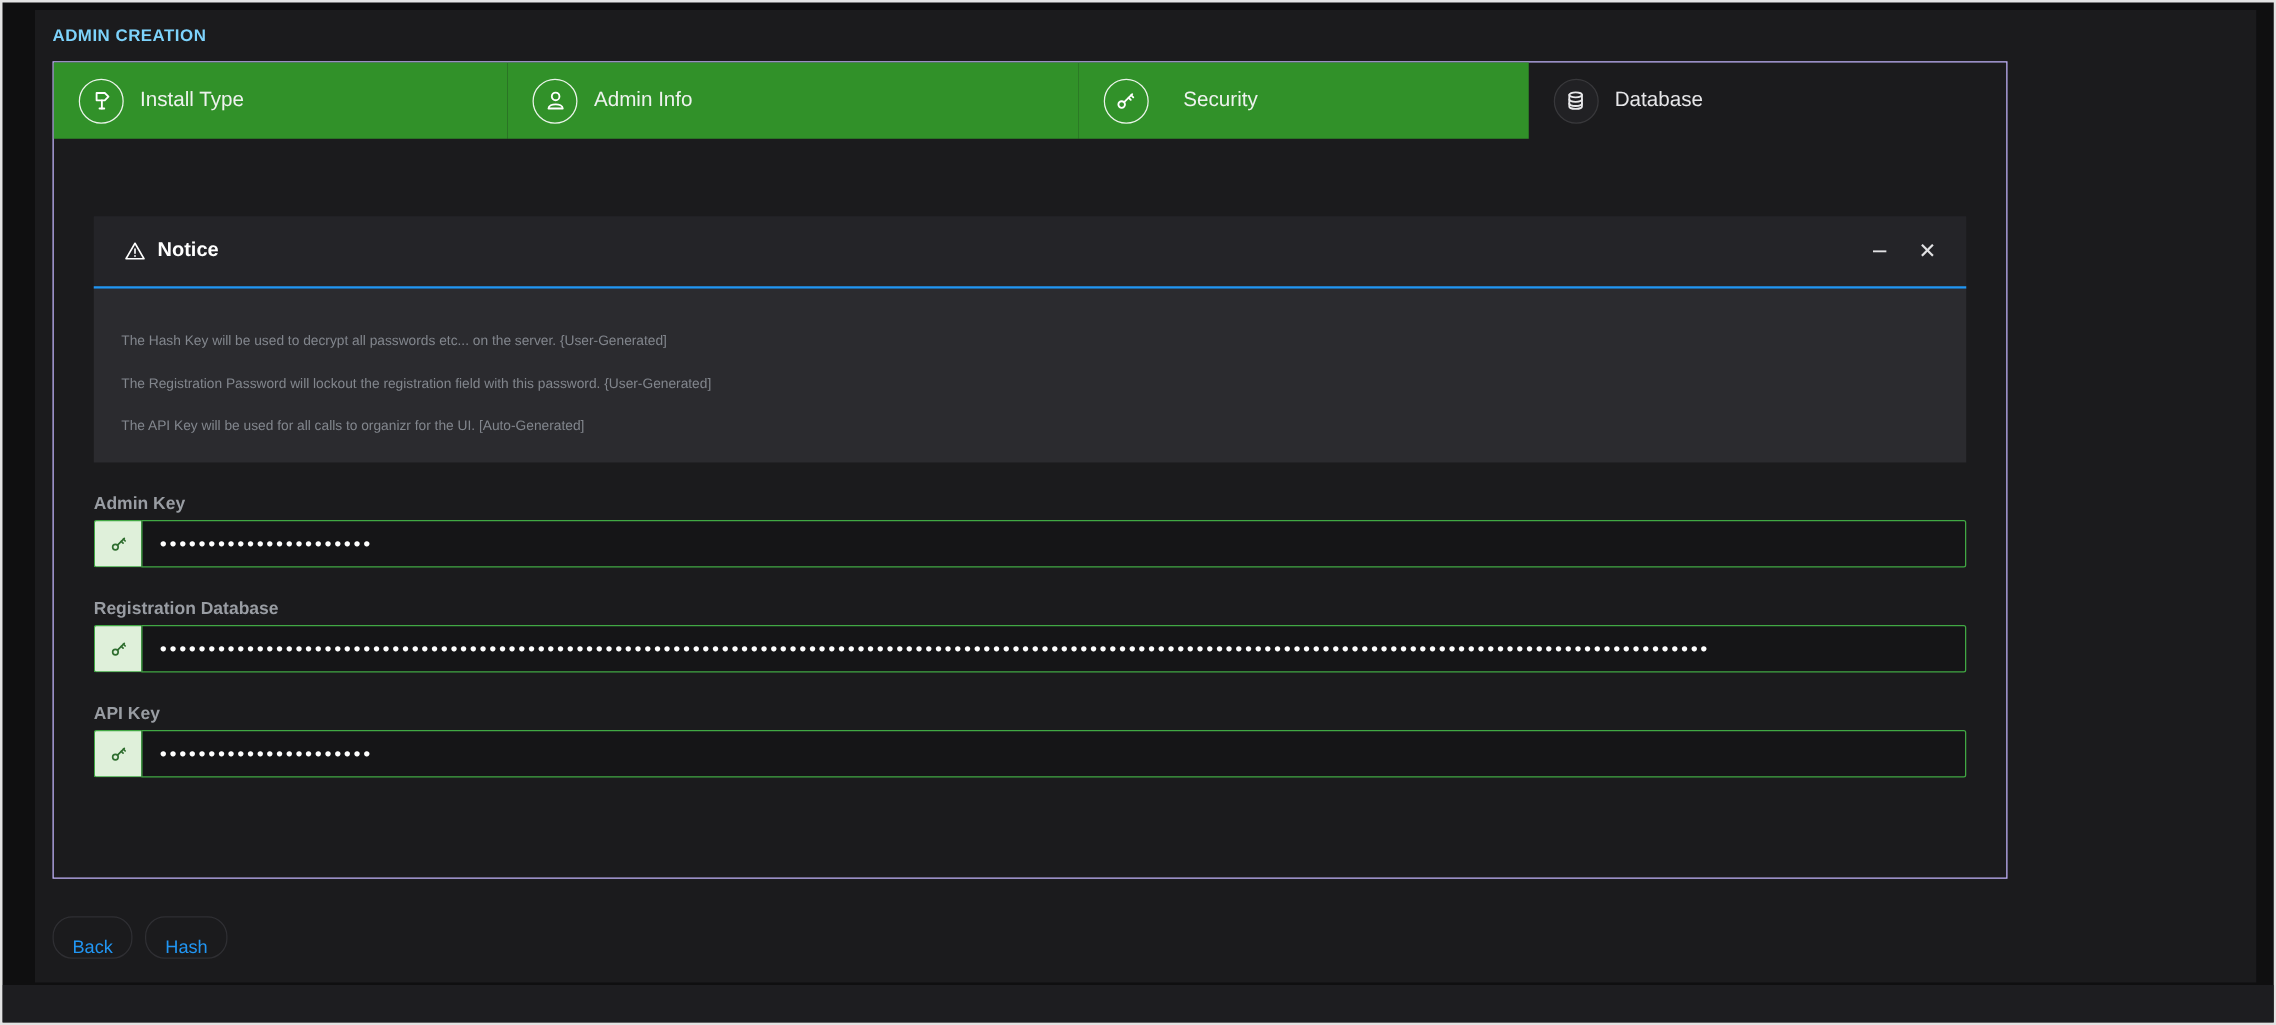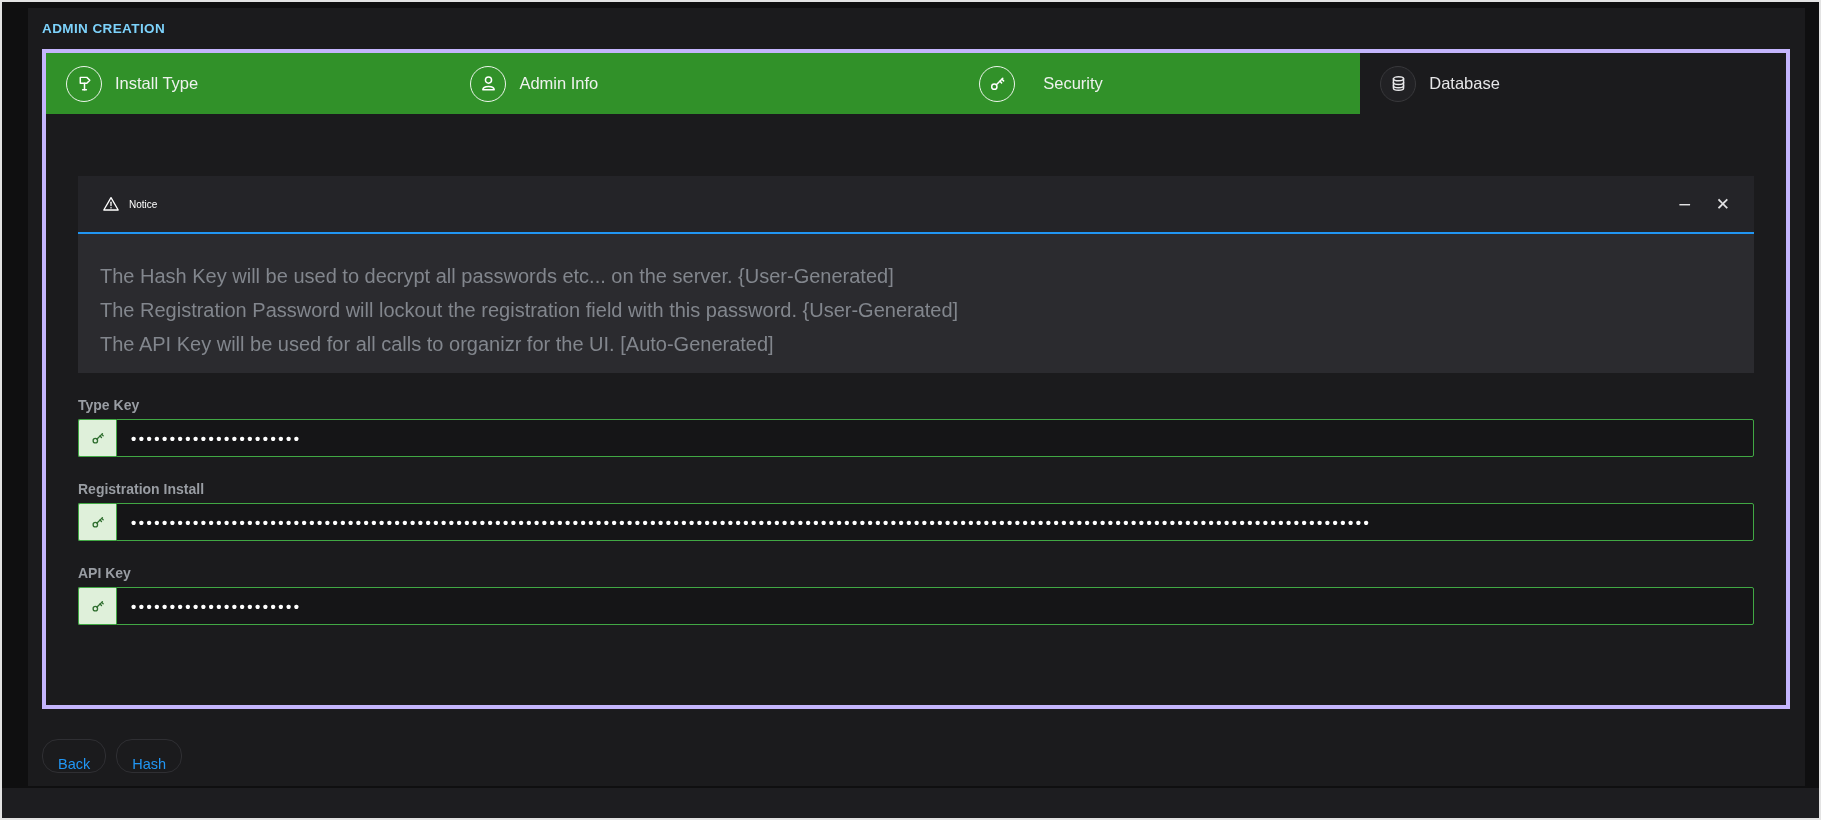--- a/index.html
+++ b/index.html
@@ -17,22 +17,22 @@
   }
   .footer-strip {
     position:absolute; left:0; bottom:0; width:100%; height:30px;
     background:#1d1d20;
   }
   .page-title {
     color:#7dd3fc; font-size:13.5px; font-weight:800; letter-spacing:.4px;
   }
   
   .card {
-    margin-top:13px; width:1748px;
-    border:4px solid #c4b5fd;
+    margin-top:13px; width:1564px;
+    border:1px solid #c4b5fd;
     background:#1b1b1d;
   }
   .steps { display:flex; height:61px; }
   .step {
     display:flex; align-items:center; gap:13px;
     padding-left:20px; color:#eef2ee; font-size:16.5px;
     cursor:pointer;
   }
   .step.done { background:#319129; }
   .step.pending { background:transparent; color:#e6e6e8; }
@@ -50,29 +50,29 @@
   
   .notice { width:100%; }
   .notice-header {
     height:58px; background:#242428;
     border-bottom:2px solid #2196f3;
     display:flex; align-items:center; padding:0 24px;
     color:#ffffff;
   }
   .notice-header .warn { margin-right:9px; display:flex; }
   .notice-header .warn svg { stroke:#ffffff; fill:none; stroke-width:1.3; stroke-linecap:round; stroke-linejoin:round; }
-  .notice-title { font-weight:400; font-size:10px; }
+  .notice-title { font-weight:700; font-size:16px; }
   .notice-controls { margin-left:auto; display:flex; align-items:center; gap:24px; }
   .notice-controls span {
     color:#e2e2e4; font-size:17px; line-height:1; cursor:pointer;
     font-family:"DejaVu Sans",sans-serif;
   }
   .notice-body { background:#2b2b2f; padding:25px 22px 12px 22px; }
   .notice-body p {
-    color:#82868d; font-size:20px; line-height:34px; font-weight:400;
+    color:#82868d; font-size:11px; line-height:34px; font-weight:400;
   }
   
   .field-label {
     margin-top:24px; color:#999da3; font-size:14px; font-weight:700;
   }
   .field-row { margin-top:6px; display:flex; height:38px; }
   .field-addon {
     width:38px; flex:none; background:#dff0da;
     border:1px solid #41a844; border-right:none;
     border-radius:2px 0 0 2px;
@@ -163,34 +163,34 @@
             <span>✕</span>
           </span>
         </div>
         <div class="notice-body">
           <p>The Hash Key will be used to decrypt all passwords etc... on the server. {User-Generated]</p>
           <p>The Registration Password will lockout the registration field with this password. {User-Generated]</p>
           <p>The API Key will be used for all calls to organizr for the UI. [Auto-Generated]</p>
         </div>
       </div>
 
-      <div class="field-label">Type Key</div>
+      <div class="field-label">Admin Key</div>
       <div class="field-row">
         <span class="field-addon">
           <svg width="16" height="16" viewBox="0 0 18 18">
               <circle cx="6" cy="12" r="2.5"></circle>
               <path d="M7.9 10.2 L14 4.1"></path>
               <path d="M11.3 6.8 L12.9 8.4"></path>
               <path d="M13.2 4.9 L14.8 6.5"></path>
             </svg>
         </span>
         <div class="field-input">••••••••••••••••••••••</div>
       </div>
 
-      <div class="field-label">Registration Install</div>
+      <div class="field-label">Registration Database</div>
       <div class="field-row">
         <span class="field-addon">
           <svg width="16" height="16" viewBox="0 0 18 18">
               <circle cx="6" cy="12" r="2.5"></circle>
               <path d="M7.9 10.2 L14 4.1"></path>
               <path d="M11.3 6.8 L12.9 8.4"></path>
               <path d="M13.2 4.9 L14.8 6.5"></path>
             </svg>
         </span>
         <div class="field-input">••••••••••••••••••••••••••••••••••••••••••••••••••••••••••••••••••••••••••••••••••••••••••••••••••••••••••••••••••••••••••••••••••••••••••••••••••••••••••••••••</div>

